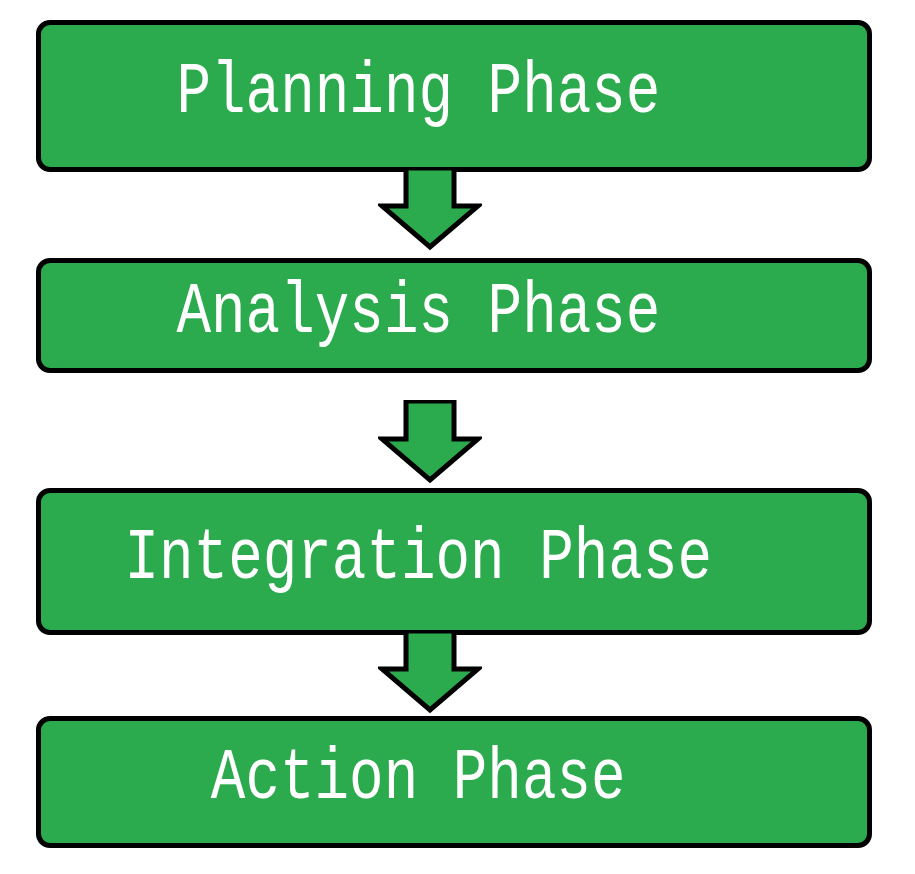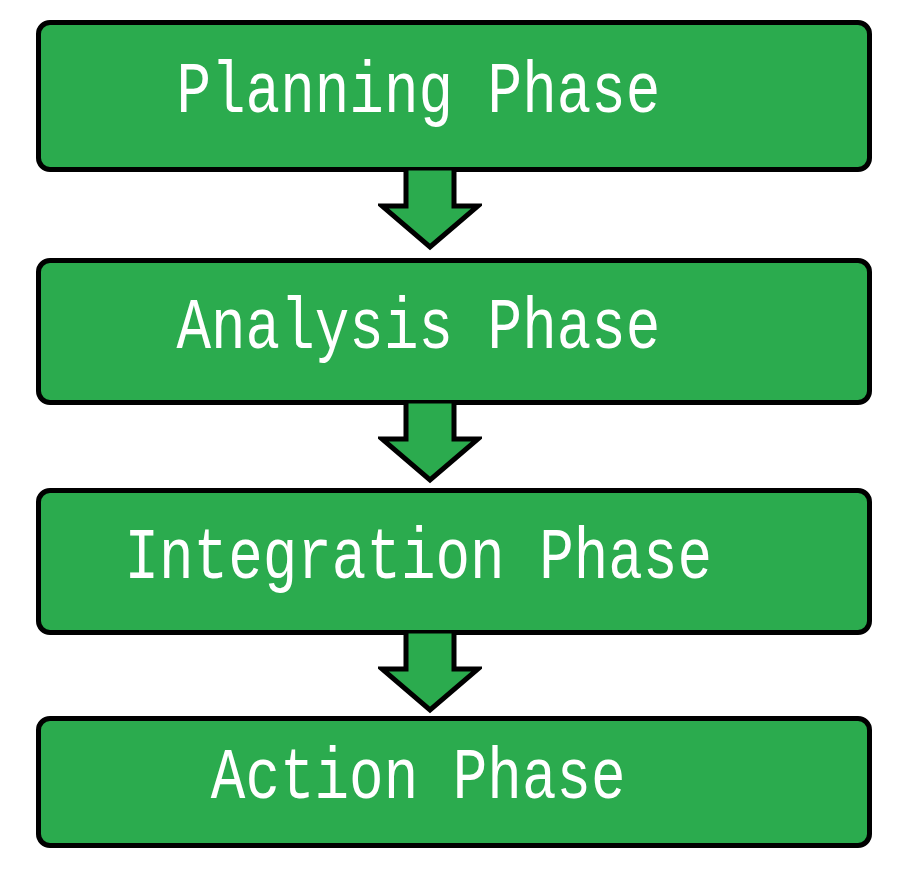--- a/index.html
+++ b/index.html
@@ -25,21 +25,21 @@
     background: var(--accent-green);
     border: 5px solid var(--border-black);
     border-radius: 14px;
     display: flex;
     align-items: center;
     justify-content: center;
     padding-right: 72px; 
     font-family: Liberation Mono, monospace;
   }
   .box1 { top: 20px;  height: 152px; }
-  .box2 { top: 258px; height: 147px; }
+  .box2 { top: 258px; height: 115px; }
   .box3 { top: 488px; height: 147px; text-align: right; }
   .box4 { top: 716px; height: 132px; }
   .flow-label {
     display: inline-block;
     color: var(--text-white);
     font-size: 72px;
     line-height: 1;
     white-space: nowrap;
     transform: scaleX(0.8);
     transform-origin: center;

